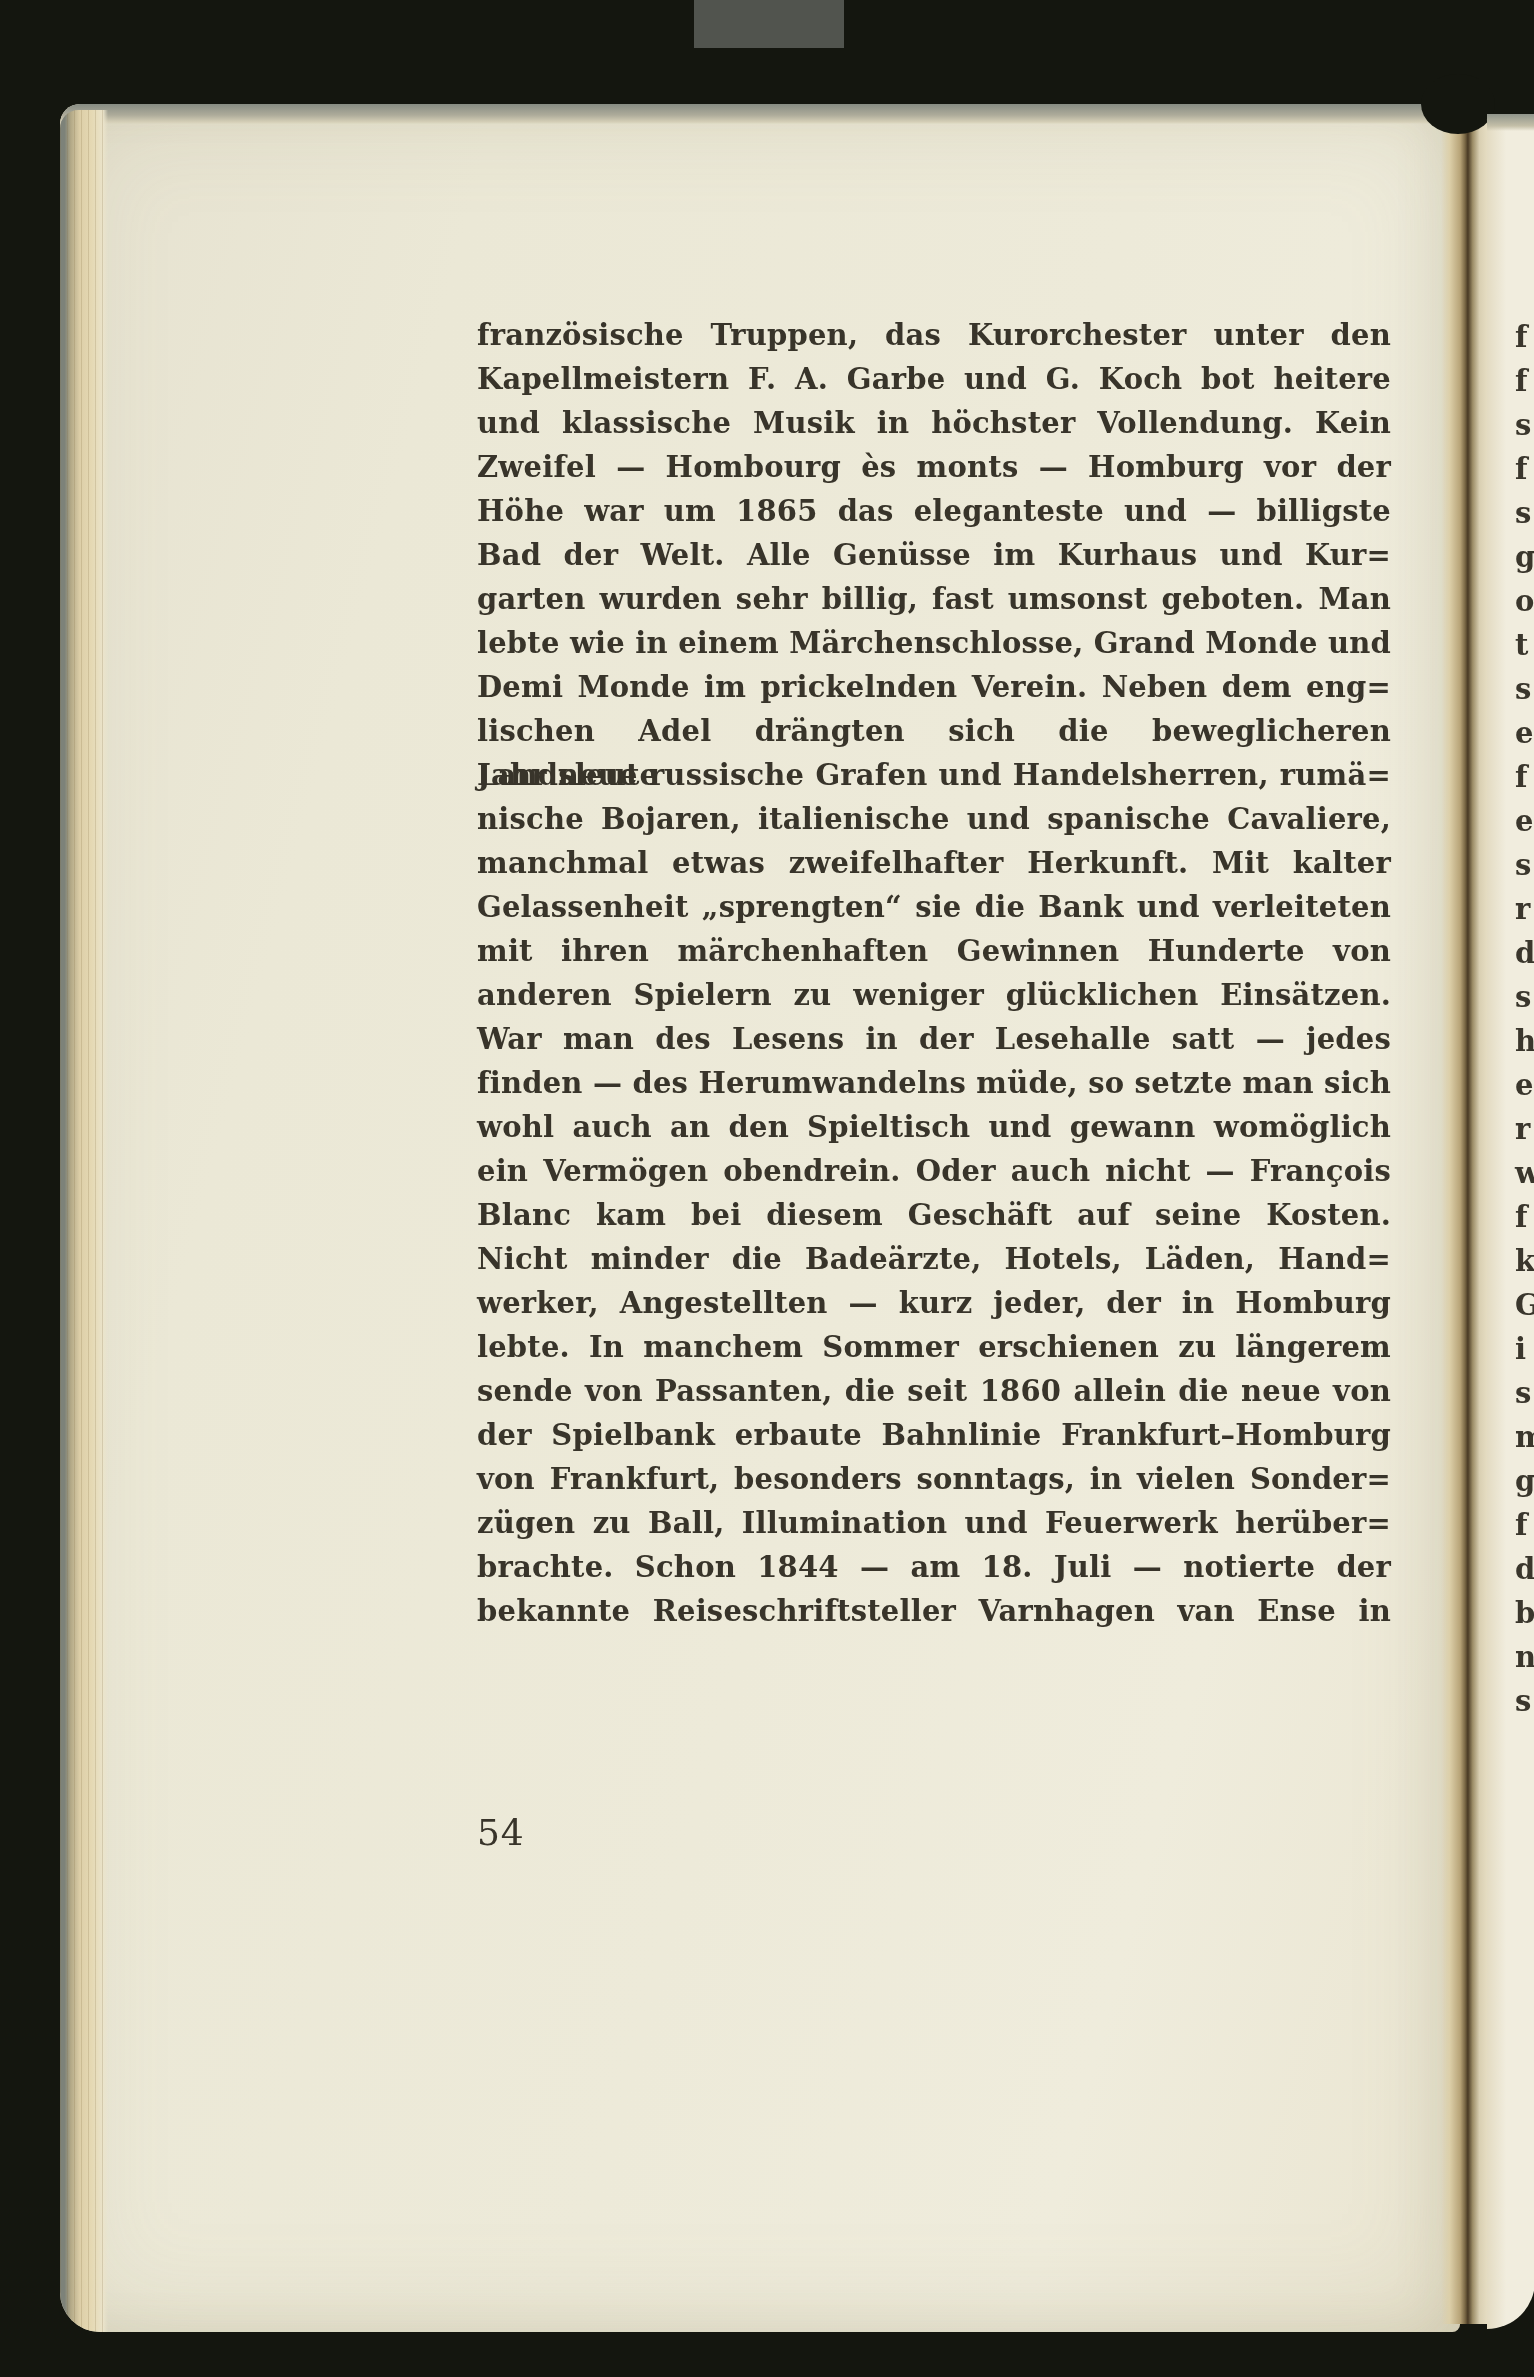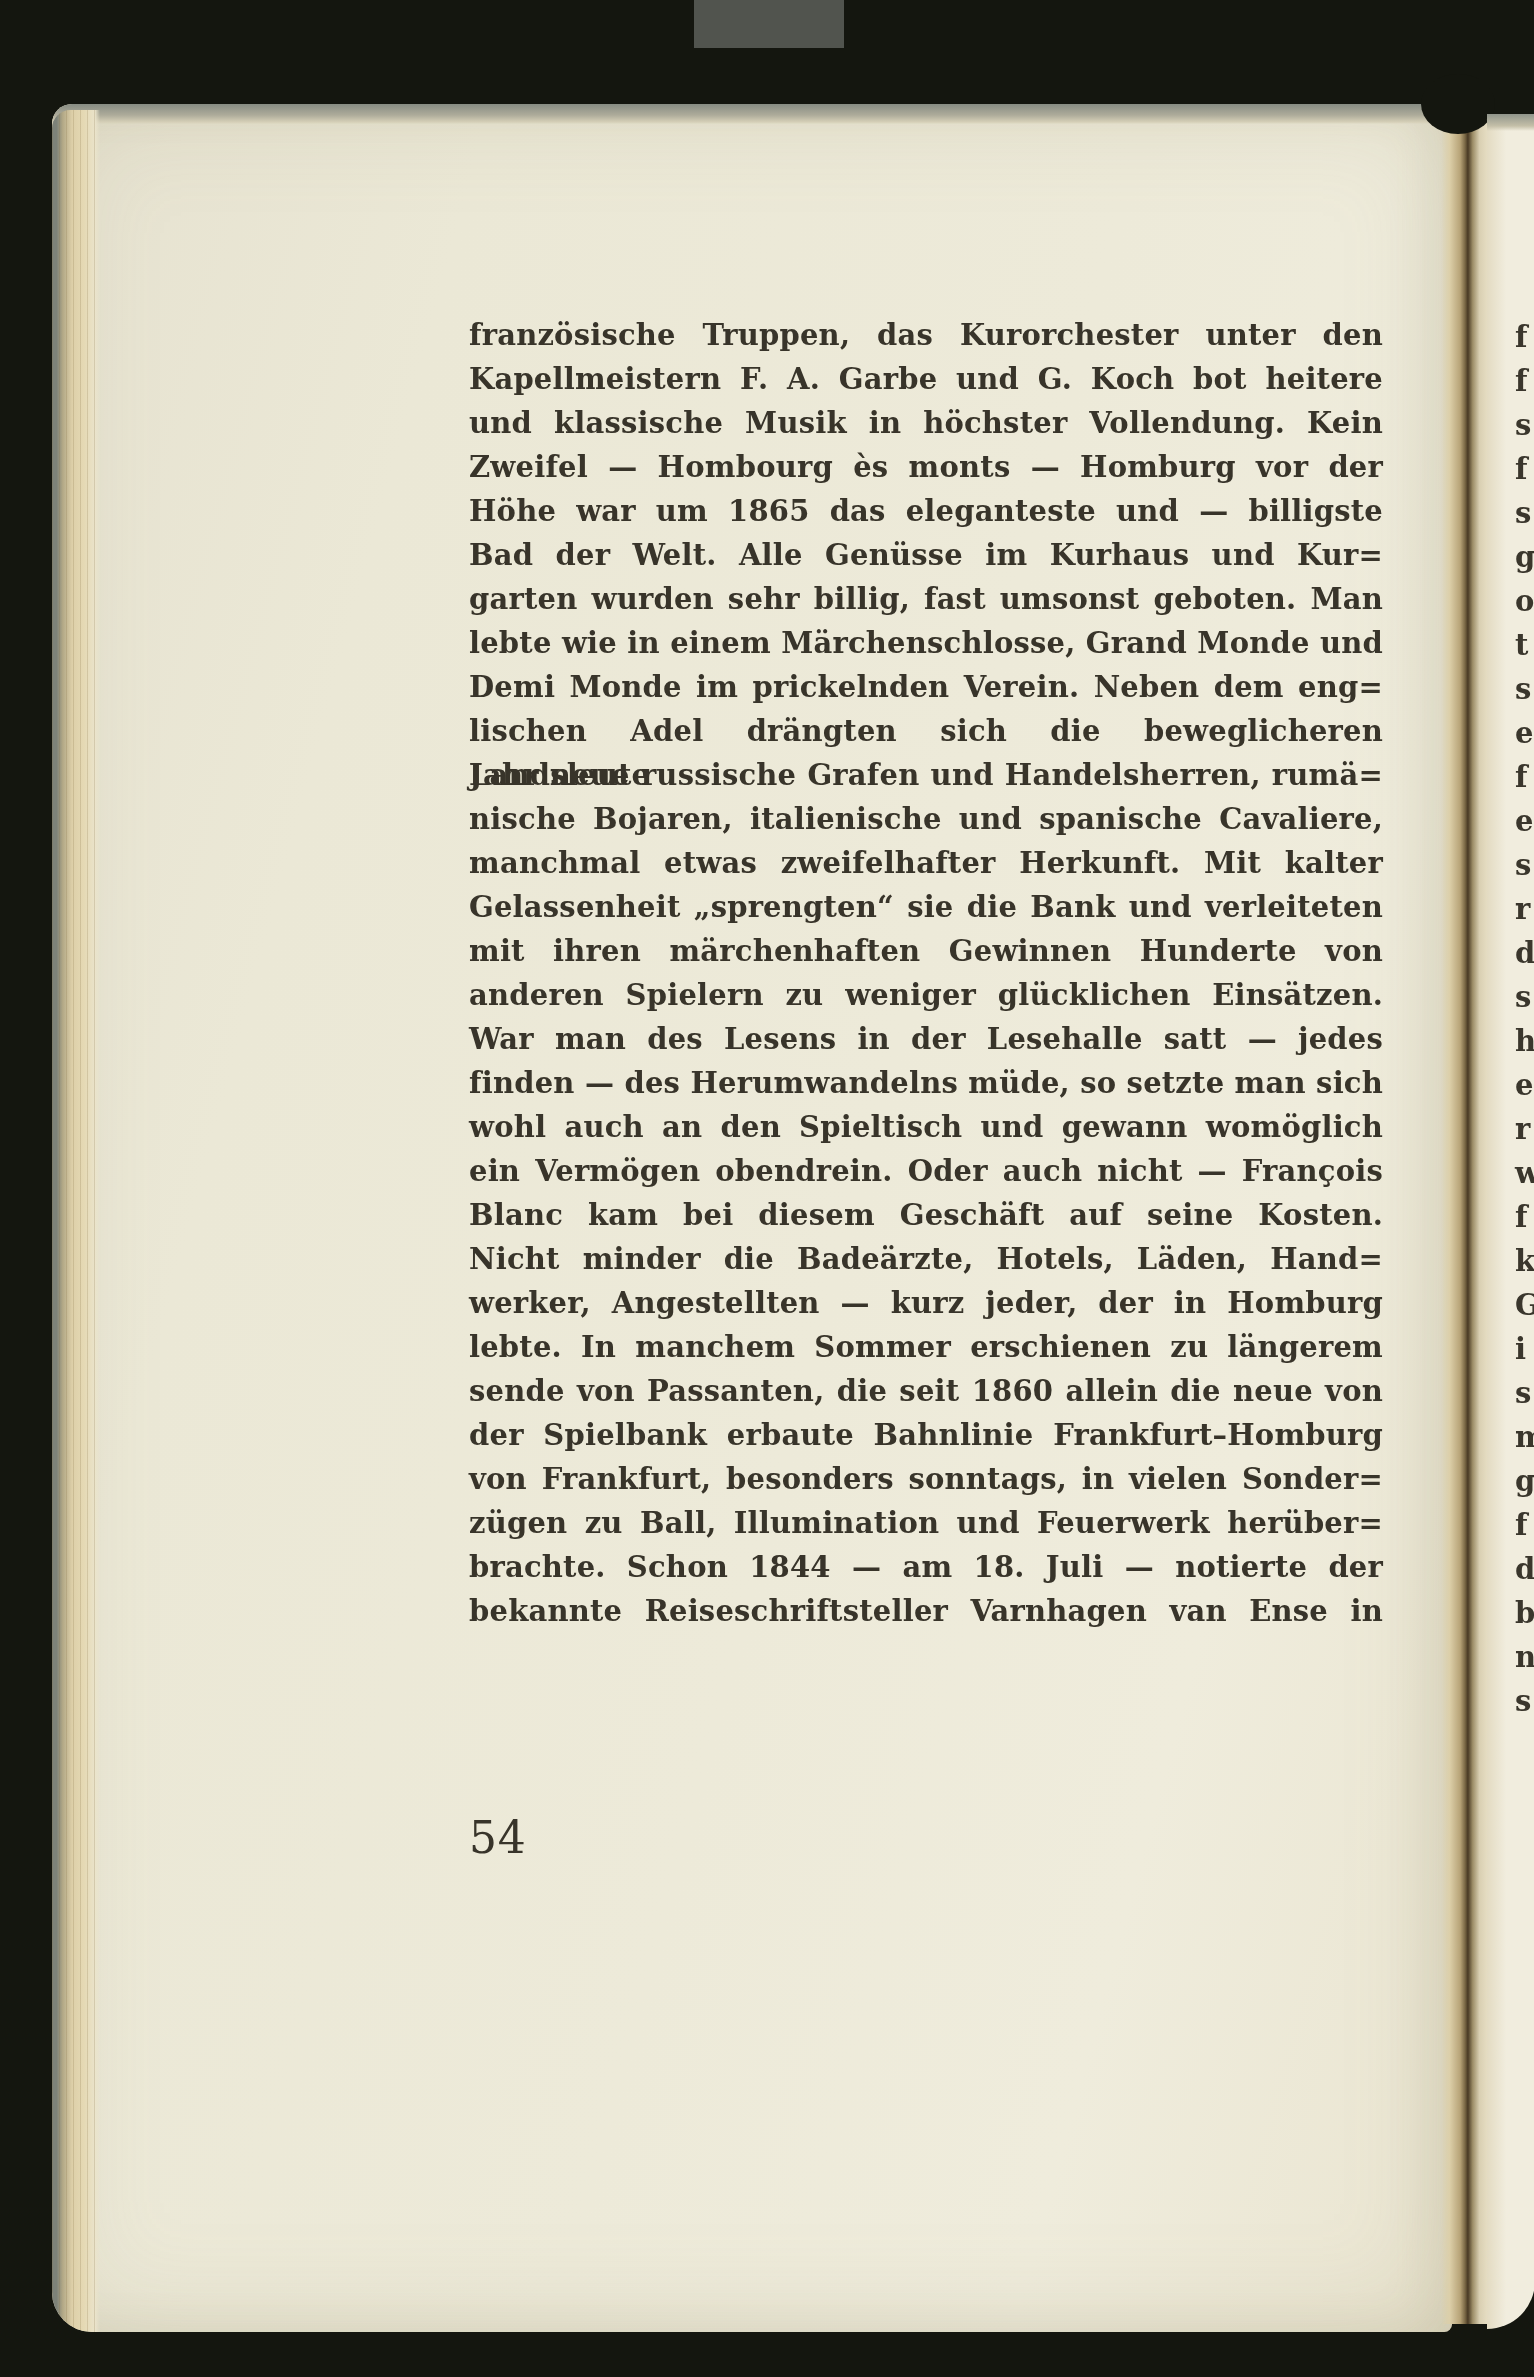--- a/index.html
+++ b/index.html
@@ -15,21 +15,21 @@
   *{margin:0;padding:0;box-sizing:border-box;}
   html,body{width:1534px;height:2377px;overflow:hidden;}
   body{font-family:"DejaVu Serif","Liberation Serif",serif;background:var(--scan-bg);}
   .scene{position:relative;width:1534px;height:2377px;background:var(--scan-bg);overflow:hidden;}
 
   
   .scan-gap{position:absolute;left:694px;top:0;width:150px;height:48px;background:var(--scan-gap);}
 
   
   .main-page{
-    position:absolute;left:52px;top:104px;width:1400px;height:2228px;
+    position:absolute;left:60px;top:104px;width:1400px;height:2228px;
     background:linear-gradient(105deg,#e6e2d0 0%,#ebe8d6 22%,var(--paper) 55%,#efecdc 78%,#eae5d1 100%);
     border-radius:20px 3.1px 7.7px 40px;
     box-shadow:inset 0 0 107px rgba(150,140,100,.22), inset -23px 0 46px rgba(120,105,70,.10);
   }
   .page-top-edge{
     position:absolute;left:0;top:0;right:0;height:20px;
     background:linear-gradient(#878c83,#adab9a 55%,#d5cfb7 90%,rgba(213,207,183,0));
     border-radius:20px 3.1px 0 0;
   }
   .page-left-stack{
@@ -44,21 +44,21 @@
   .text-block{position:absolute;left:417px;top:209px;width:914px;}
   .text-line{
     height:44px;line-height:44px;
     font-size:29px;font-weight:bold;color:var(--ink);
     text-align:justify;text-align-last:justify;
     white-space:nowrap;letter-spacing:0.2px;
   }
   .text-line{white-space:normal;} 
   .page-number{
     position:absolute;left:417px;top:1708px;
-    font-size:44px;font-weight:normal;color:var(--ink);letter-spacing:0.8px;
+    font-size:36px;font-weight:normal;color:var(--ink);letter-spacing:0.8px;
   }
 
   
   .gutter{
     position:absolute;left:1441px;top:115px;width:48px;height:2209px;
     background:linear-gradient(90deg,
       rgba(230,221,196,0) 0%,#dccfa9 18%,#b7a377 40%,#7a6845 50%,
       var(--gutter-dark) 56%,#9c8d67 66%,#d9cfb2 80%,#e8e0c6 100%);
   }
   .gutter-notch{

